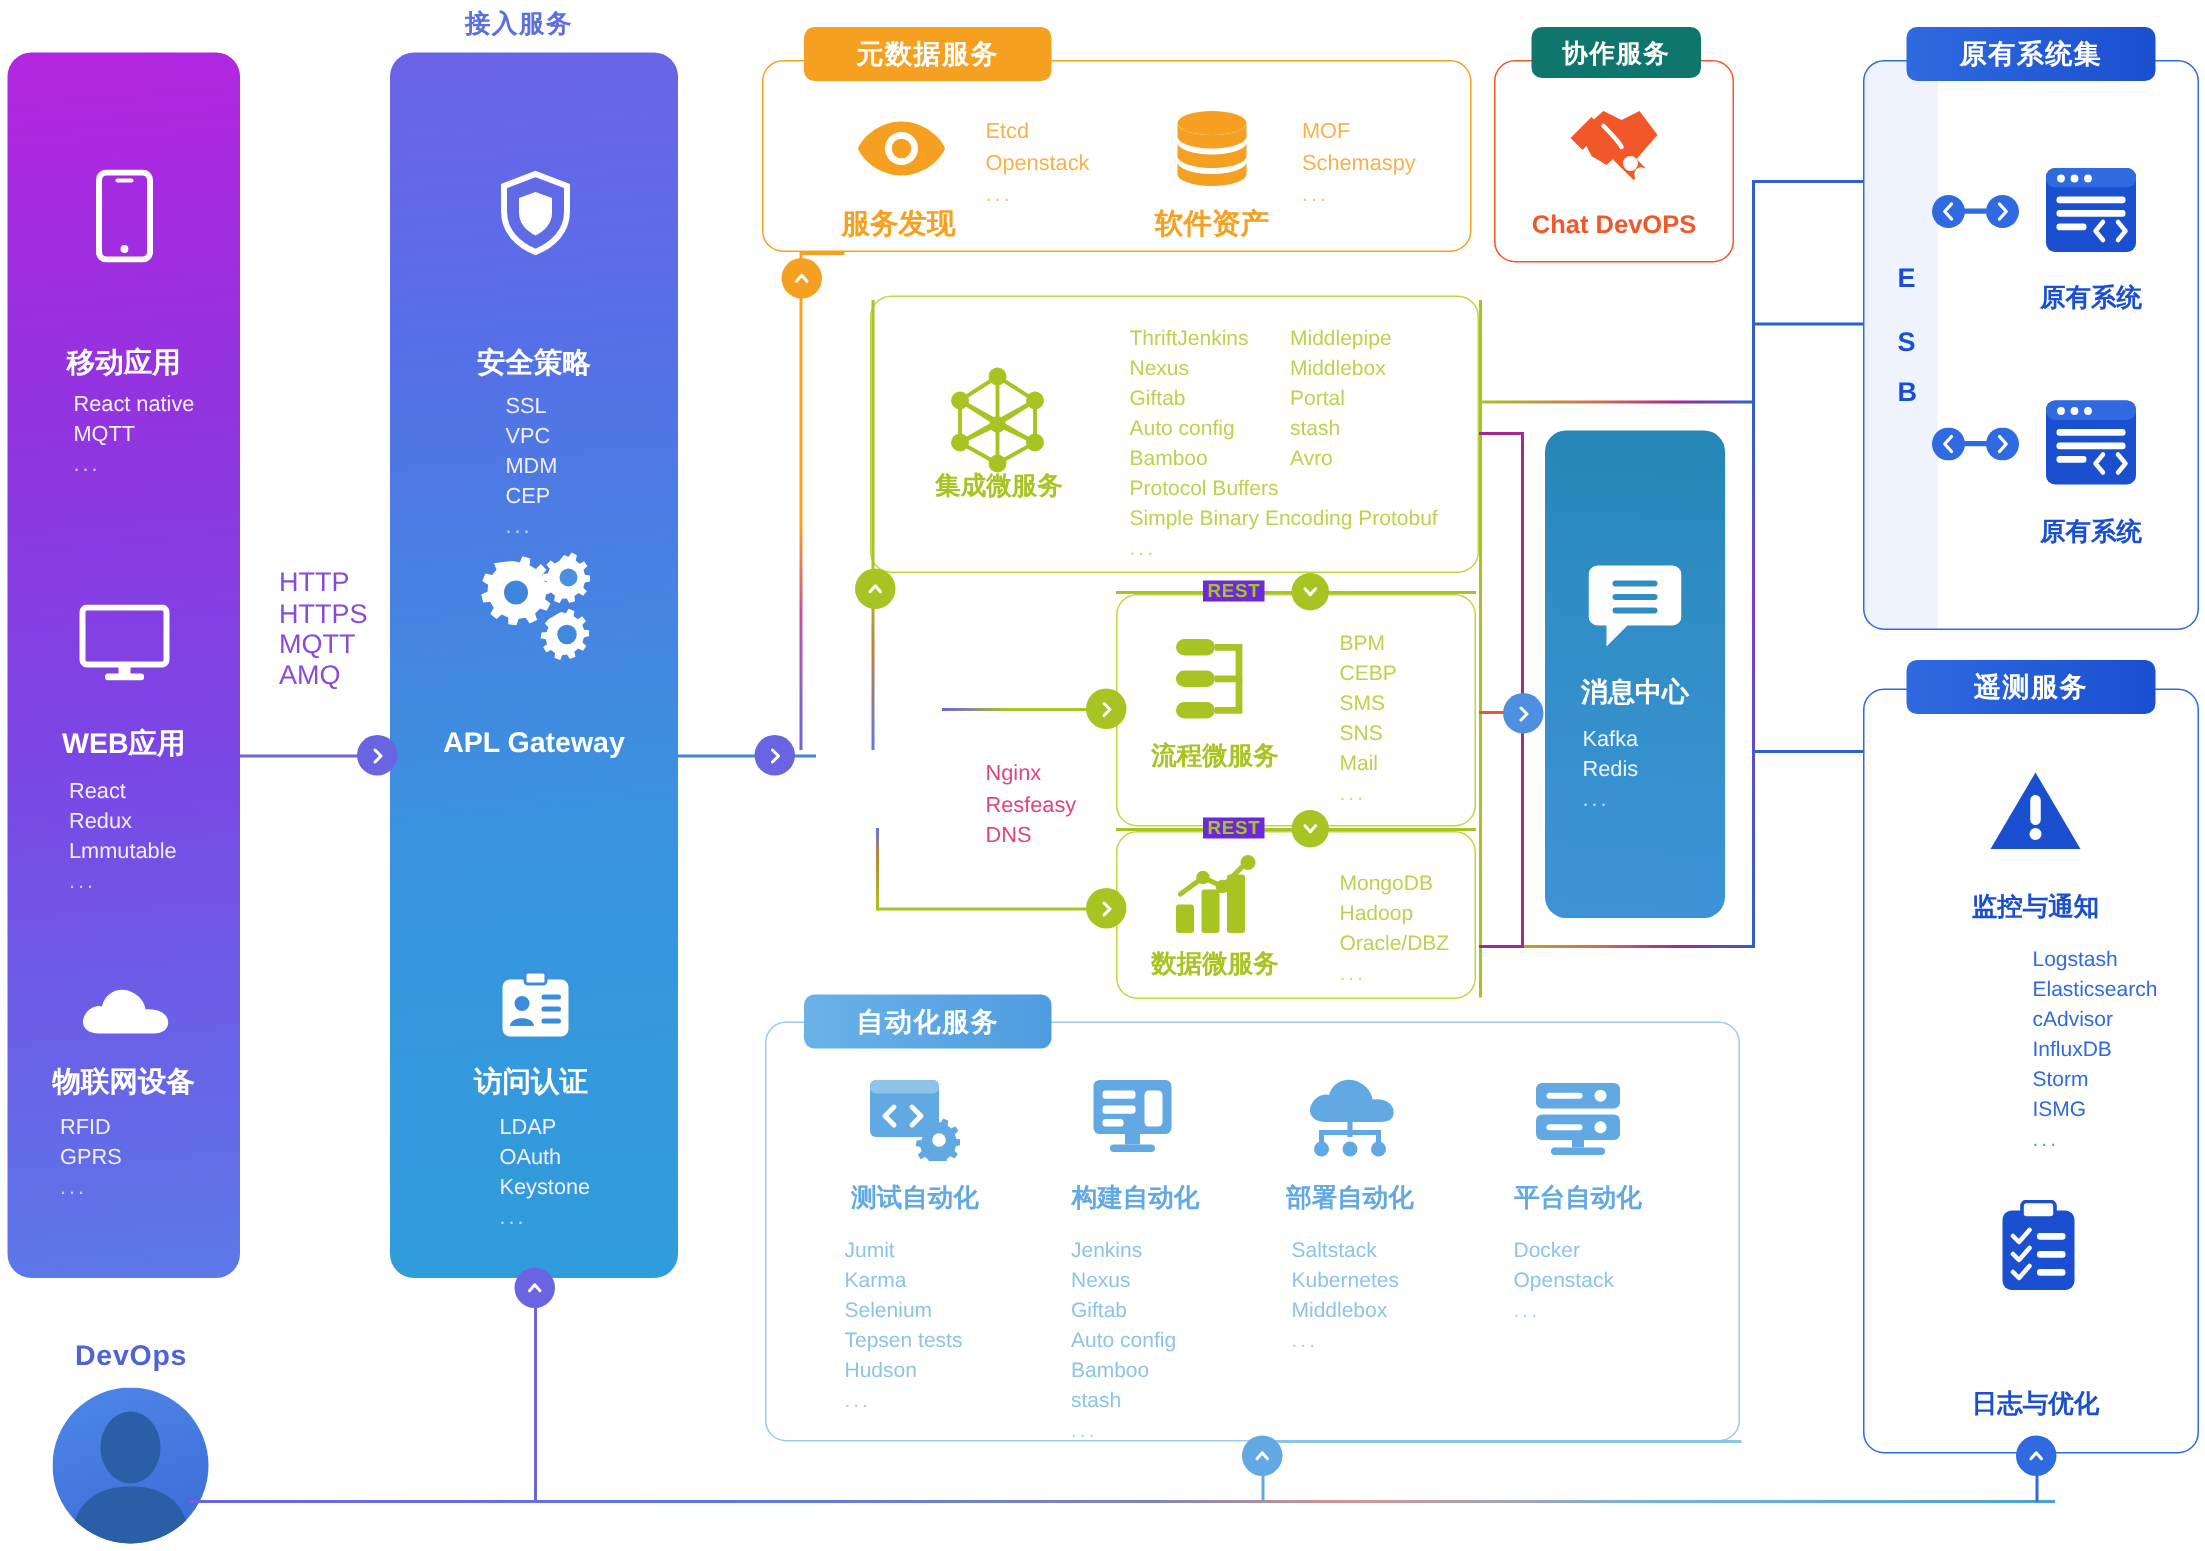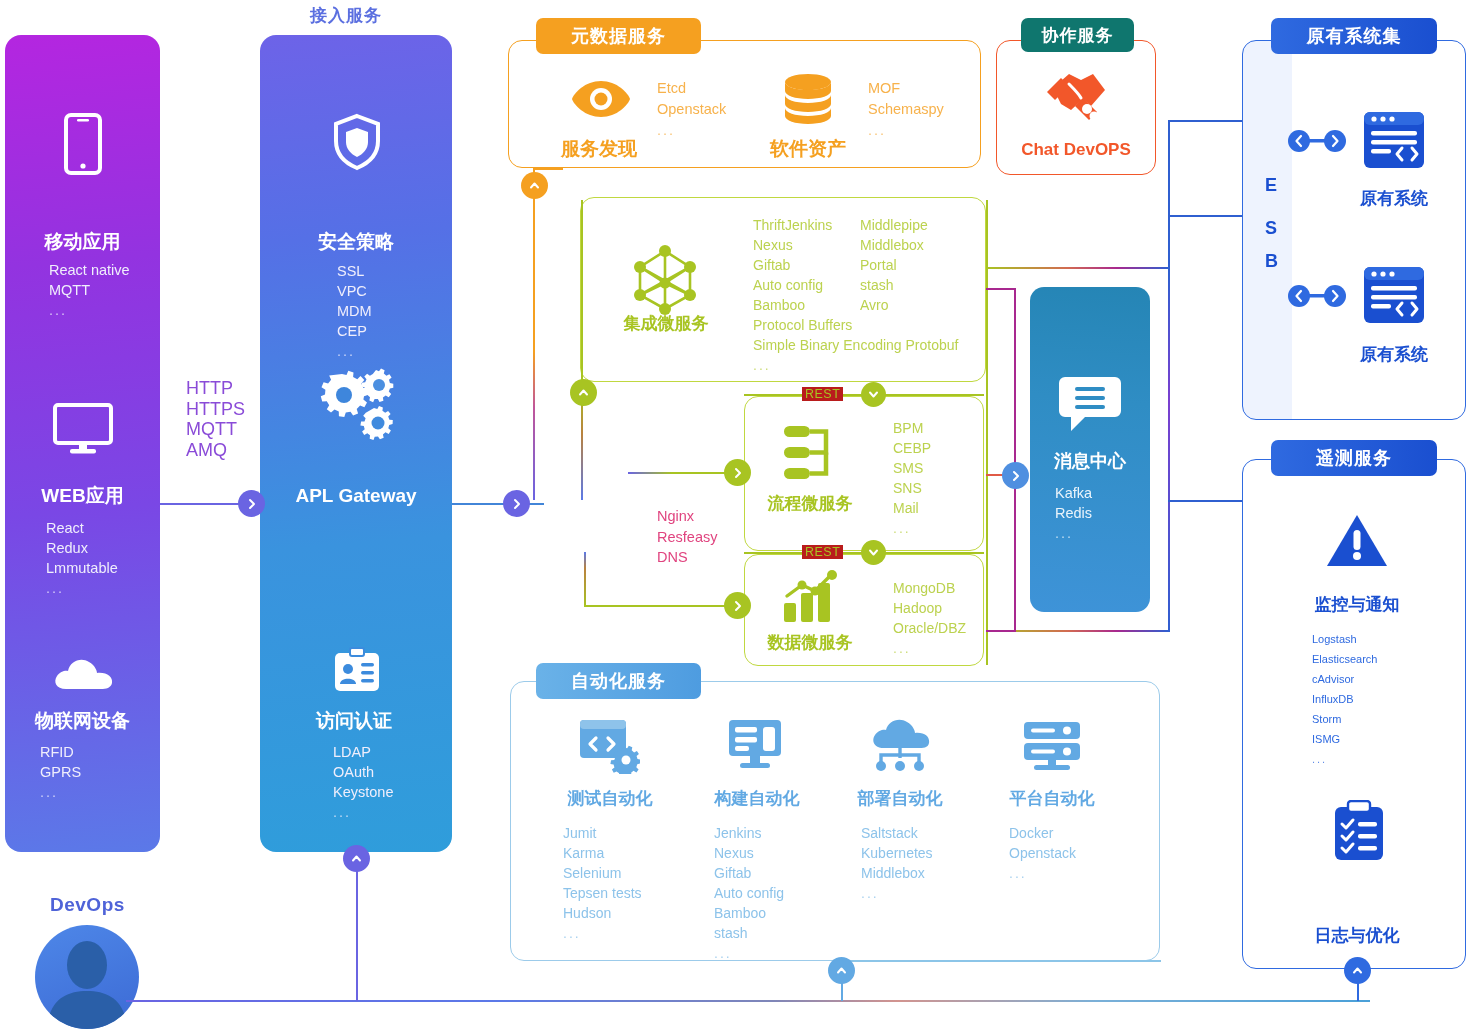--- a/index.html
+++ b/index.html
@@ -62,35 +62,35 @@
   .badge svg{display:block;}
 
   
   .ln{position:absolute;z-index:2;}
 
   
   .msTitle{font-weight:bold;font-size:17px;color:#a8c422;text-align:center;white-space:nowrap;}
   .msList{font-size:14px;line-height:20px;color:#bcd24f;}
   .msList div{white-space:nowrap;}
 
-  .restLab{position:absolute;font-size:12.5px;font-weight:normal;color:#a8c422;letter-spacing:.5px;background:#b91c1c;padding:0 3px;z-index:8;}
+  .restLab{position:absolute;font-size:12.5px;font-weight:bold;color:#a8c422;letter-spacing:.5px;background:#6d28d9;padding:0 3px;z-index:8;}
 
   
   .metaTitle{font-weight:bold;font-size:19px;color:#f5a020;white-space:nowrap;}
   .metaList{font-size:14.5px;line-height:21px;color:#f7b24c;}
   .metaList div{white-space:nowrap;}
 
   
   .autoTitle{font-weight:bold;font-size:17px;color:#62a9e3;text-align:center;white-space:nowrap;}
   .autoList{font-size:14px;line-height:20px;color:#8dc3ea;}
   .autoList div{white-space:nowrap;}
 
   
   .rbTitle{font-weight:bold;font-size:17px;color:#1a4fd0;text-align:center;white-space:nowrap;}
-  .rbList{font-size:11px;line-height:20px;color:#2f6ae0;}
+  .rbList{font-size:14px;line-height:20px;color:#2f6ae0;margin-left:43px;}
   .rbList div{white-space:nowrap;}
   .esbLetter{position:absolute;font-weight:bold;font-size:18px;color:#1a4fd0;}
 
   .devopsLabel{position:absolute;font-weight:bold;font-size:19px;color:#4f63d8;letter-spacing:.5px;}
   .protoList{position:absolute;font-size:18px;line-height:20.5px;color:#8a4bd8;}
   .protoList div{white-space:nowrap;}
   .routeTech{position:absolute;font-size:14.5px;line-height:20.5px;color:#e0447f;}
   .routeTech div{white-space:nowrap;}
 
   .chatLab{font-weight:bold;font-size:17px;color:#f2572a;white-space:nowrap;text-align:center;}

